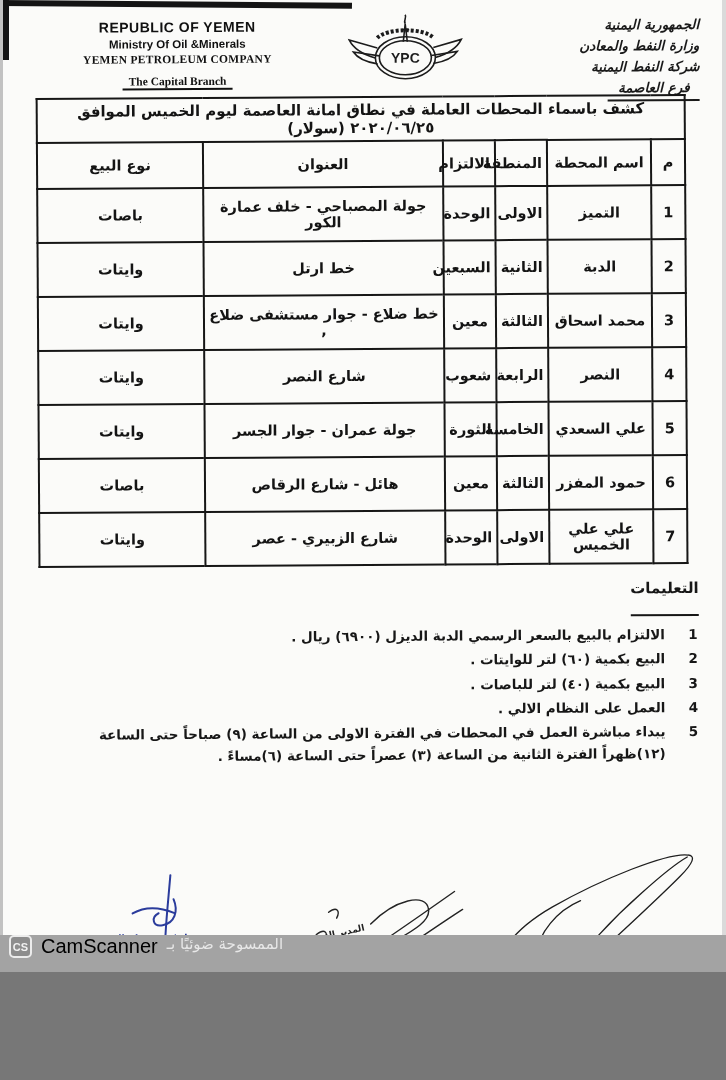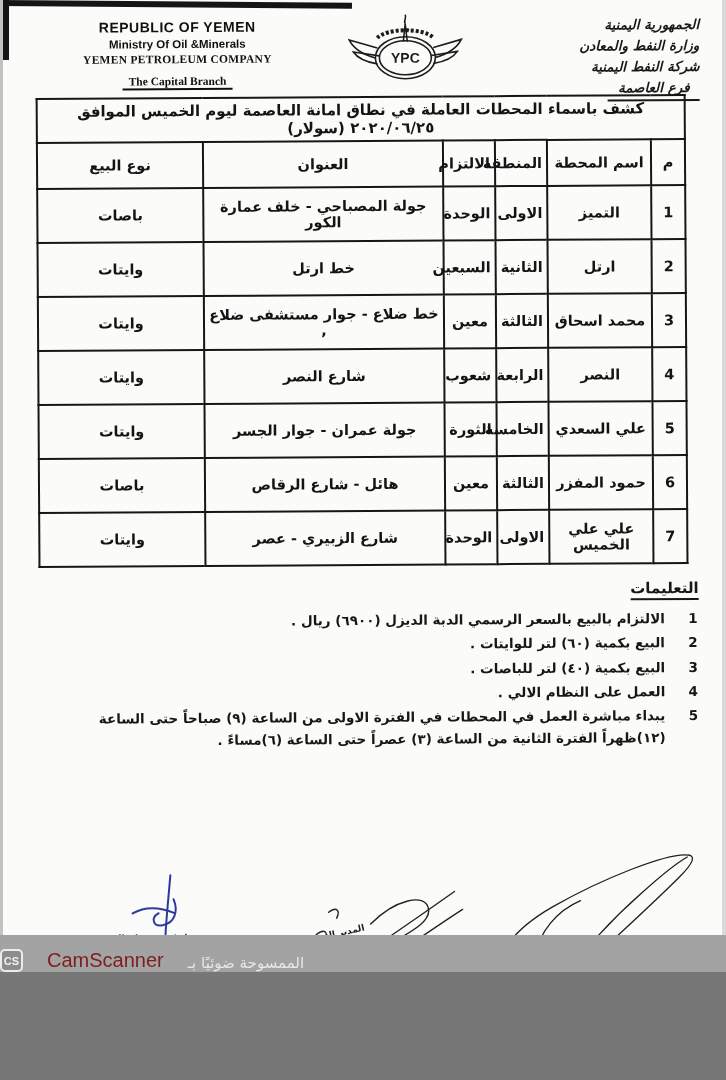--- a/index.html
+++ b/index.html
@@ -40,44 +40,44 @@
     border:2px solid #161616; text-align:center; vertical-align:middle;
     font-weight:bold; color:#141414; padding:2px 4px;
   }
   .t-title { height:44px; font-size:15px; }
   tr.head th { height:46px; font-size:14.5px; }
   tr.body td { height:54px; font-size:14.5px; }
 
   
   .instr { position:absolute; right:28px; top:580px; width:662px; direction:rtl; }
   .instr-head { font-size:15px; font-weight:bold; display:inline-block;
-                border-bottom:2px solid #161616; padding-bottom:1px; margin-bottom:7px; }
+                border-bottom:2px solid #161616; padding-bottom:17px; margin-bottom:7px; }
   .instr-row { display:flex; direction:rtl; gap:22px; font-weight:bold; font-size:13.5px;
                line-height:1.65; margin-bottom:2px; }
   .instr-num { min-width:12px; text-align:center; font-family:"DejaVu Sans",sans-serif; }
   .instr-text { flex:1; text-align:right; }
 
   
   .sig { position:absolute; }
   .sig path { fill:none; stroke-linecap:round; }
   .sig-label { position:absolute; font-weight:bold; white-space:nowrap; direction:rtl; }
   .lbl-sales { left:565px; top:936px; font-size:8px; color:#1c1c1c; }
   .lbl-comm  { left:299px; top:929px; font-size:9px; color:#222; transform:rotate(-12deg); }
   .lbl-appr  { left:96px;  top:931px; font-size:9.5px; color:#2b3c9c; }
   .lbl-six   { left:84px;  top:968px; font-size:14px; color:#2b3c9c; font-weight:bold; }
   .lbl-24    { left:152px; top:1018px; font-size:13px; color:#2b3c9c; font-weight:bold; }
 
   
   .footer { position:absolute; left:0; right:0; bottom:0; height:37px; background:#a3a3a3;
-            display:flex; align-items:flex-end; gap:24px; }
+            display:flex; align-items:flex-start; gap:9px; padding-left:9px; }
   .cs-badge { width:23px; height:23px; border:2px solid #ececec; border-radius:5px;
               background:#8d8d8d; color:#f1f1f1; font-weight:bold; font-size:11px;
               display:flex; align-items:center; justify-content:center;
               font-family:"Liberation Sans",sans-serif; }
-  .cs-brand { color:#7f1d1d; font-size:20px; font-family:"Liberation Sans",sans-serif; }
+  .cs-brand { color:#000000; font-size:20px; font-family:"Liberation Sans",sans-serif; }
   .cs-ar { color:#e8e8e8; font-size:15px; direction:rtl; padding-right:2px; }
 </style>
 </head>
 <body>
 
 <div class="page">
   <div class="content">
 
     <div class="lh-en">
       <div class="l1">REPUBLIC OF YEMEN</div>
@@ -134,21 +134,21 @@
       <tr class="body">
         <td>1</td>
         <td>التميز</td>
         <td>الاولى</td>
         <td>الوحدة</td>
         <td>جولة المصباحي - خلف عمارة الكور</td>
         <td>باصات</td>
       </tr>
       <tr class="body">
         <td>2</td>
-        <td>ارتل</td>
+        <td>الدبة</td>
         <td>الثانية</td>
         <td>السبعين</td>
         <td>خط ارتل</td>
         <td>وايتات</td>
       </tr>
       <tr class="body">
         <td>3</td>
         <td>محمد اسحاق</td>
         <td>الثالثة</td>
         <td>معين</td>

